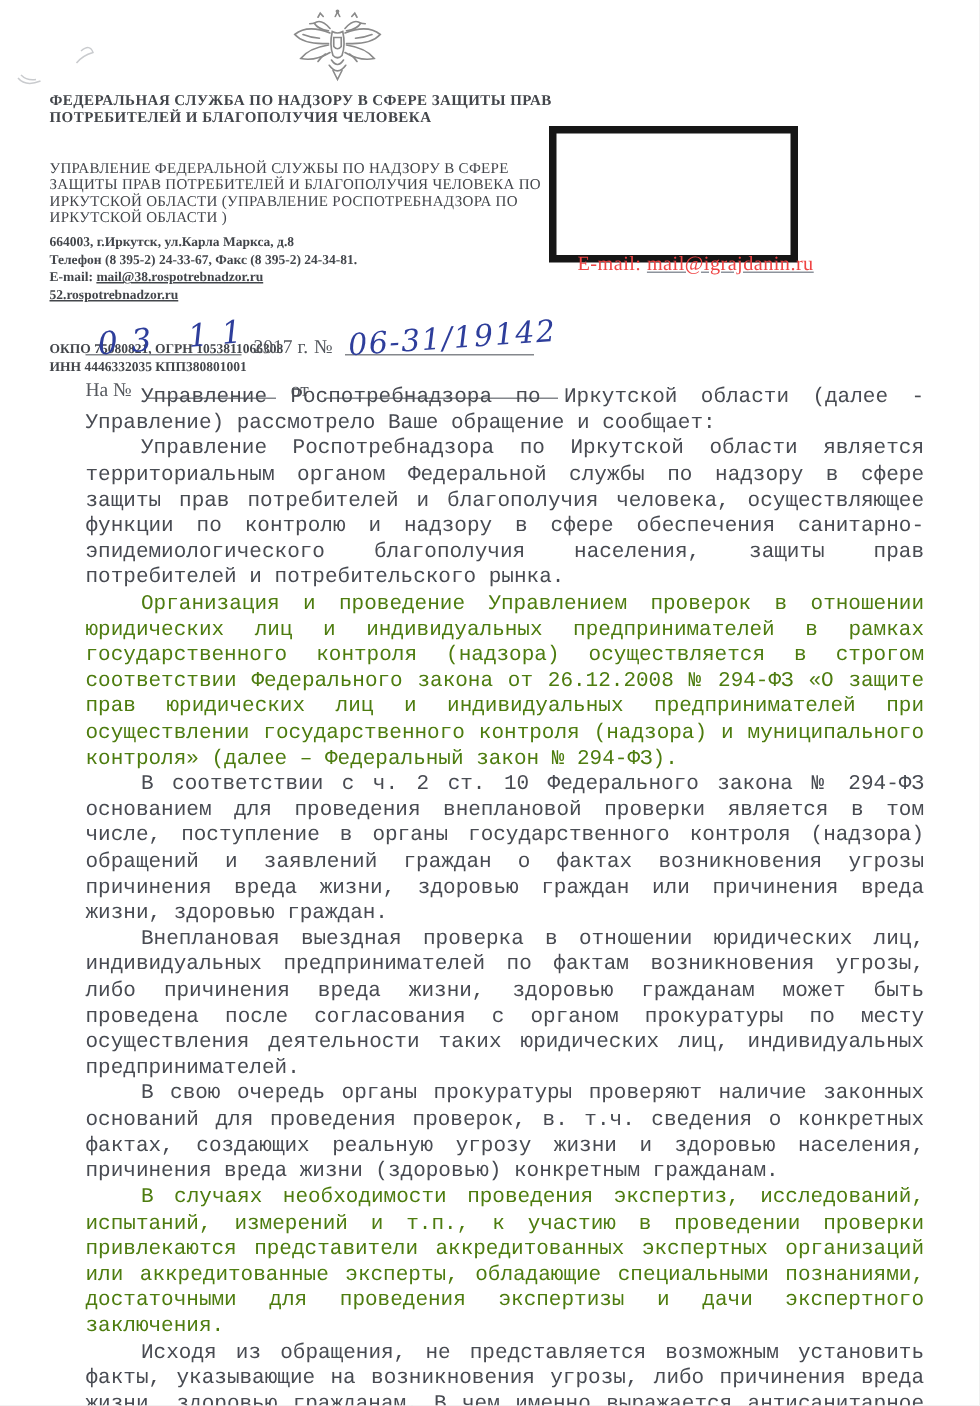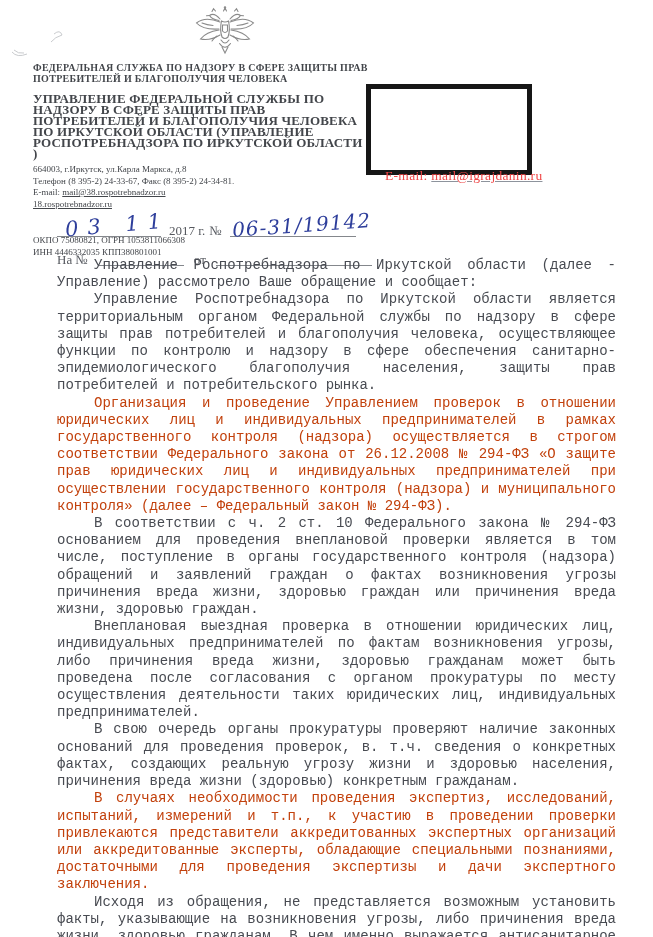--- a/index.html
+++ b/index.html
@@ -11,22 +11,22 @@
 
   
   .pencil { position:absolute; left:4px; top:26px; }
 
   
   .emblem { position:absolute; left:193px; top:5px; width:64px; height:56px; }
 
   
   .letterhead { position:absolute; left:33px; top:62px; width:336px; text-align:left; color:#43464b; }
   .lh-service { font-size:10px; font-weight:bold; line-height:11px; letter-spacing:0.3px; }
-  .lh-dept    { font-size:13px; font-weight:bold; line-height:11px; letter-spacing:0.2px; margin-top:9px; }
-  .lh-line    { font-size:9px;  font-weight:normal; line-height:10.5px; margin-top:1px; }
+  .lh-dept    { font-size:10px; font-weight:normal; line-height:11px; letter-spacing:0.2px; margin-top:23px; }
+  .lh-line    { font-size:9px;  font-weight:bold; line-height:10.5px; margin-top:1px; }
   .lh-addr    { margin-top:5px; }
   .lh-link    { text-decoration:underline; }
   .lh-gap     { margin-top:26px; }
 
   
   .redaction {
     position:absolute; left:366px; top:84px; width:156px; height:81px;
     border:5px solid #161616; background:#ffffff;
   }
   .recipient { position:absolute; left:385px; top:168px; font-size:13.5px; color:#ef4444; letter-spacing:0.3px; }
@@ -50,21 +50,21 @@
   .hw-num  { font-size:20px; letter-spacing:1px; left:2px; bottom:-1px; transform:rotate(-4deg); }
 
   
   .body-text {
     position:absolute; left:57px; top:257px; width:559px;
     font-size:14px; line-height:17.2px; color:#484b52;
     text-align:justify;
     font-family:Liberation Mono, monospace;
   }
   .body-text p { margin:0; text-indent:37px; }
-  .body-text p.faded { color:#c2410c; }
+  .body-text p.faded { color:#4d7c0f; }
 </style>
 </head>
 <body>
 
 <div class="page">
 
   <svg class="pencil" width="72" height="42" viewBox="0 0 72 42">
     <g stroke="#c9cbce" fill="none" stroke-width="1">
       <path d="M8 26 q5 6 15 2"></path>
       <path d="M10 24 q4 4 10 3"></path>
@@ -103,21 +103,21 @@
   <div class="letterhead">
     <div class="lh-service">ФЕДЕРАЛЬНАЯ СЛУЖБА ПО НАДЗОРУ В СФЕРЕ ЗАЩИТЫ ПРАВ ПОТРЕБИТЕЛЕЙ И БЛАГОПОЛУЧИЯ ЧЕЛОВЕКА</div>
     <div class="lh-dept">УПРАВЛЕНИЕ ФЕДЕРАЛЬНОЙ СЛУЖБЫ ПО НАДЗОРУ В СФЕРЕ ЗАЩИТЫ ПРАВ ПОТРЕБИТЕЛЕЙ И БЛАГОПОЛУЧИЯ ЧЕЛОВЕКА ПО ИРКУТСКОЙ ОБЛАСТИ (УПРАВЛЕНИЕ РОСПОТРЕБНАДЗОРА ПО ИРКУТСКОЙ ОБЛАСТИ )</div>
     <div class="lh-line lh-addr">664003, г.Иркутск, ул.Карла Маркса, д.8</div>
     <div class="lh-line">Телефон (8 395-2) 24-33-67, Факс (8 395-2) 24-34-81.</div>
     <div class="lh-line">
       <span>E-mail:</span>
       <span class="lh-link">mail@38.rospotrebnadzor.ru</span>
     </div>
     <div class="lh-line">
-      <span class="lh-link">18.rospotrebnadzor.ru</span>
+      <span class="lh-link">52.rospotrebnadzor.ru</span>
     </div>
     <div class="lh-line lh-gap">ОКПО 75080821, ОГРН 1053811066308</div>
     <div class="lh-line">ИНН 4446332035 КПП380801001</div>
   </div>
 
   <div class="redaction"></div>
 
   <div class="recipient">
     <span>E-mail:</span>
     <span class="rec-link">mail@igrajdanin.ru</span>

